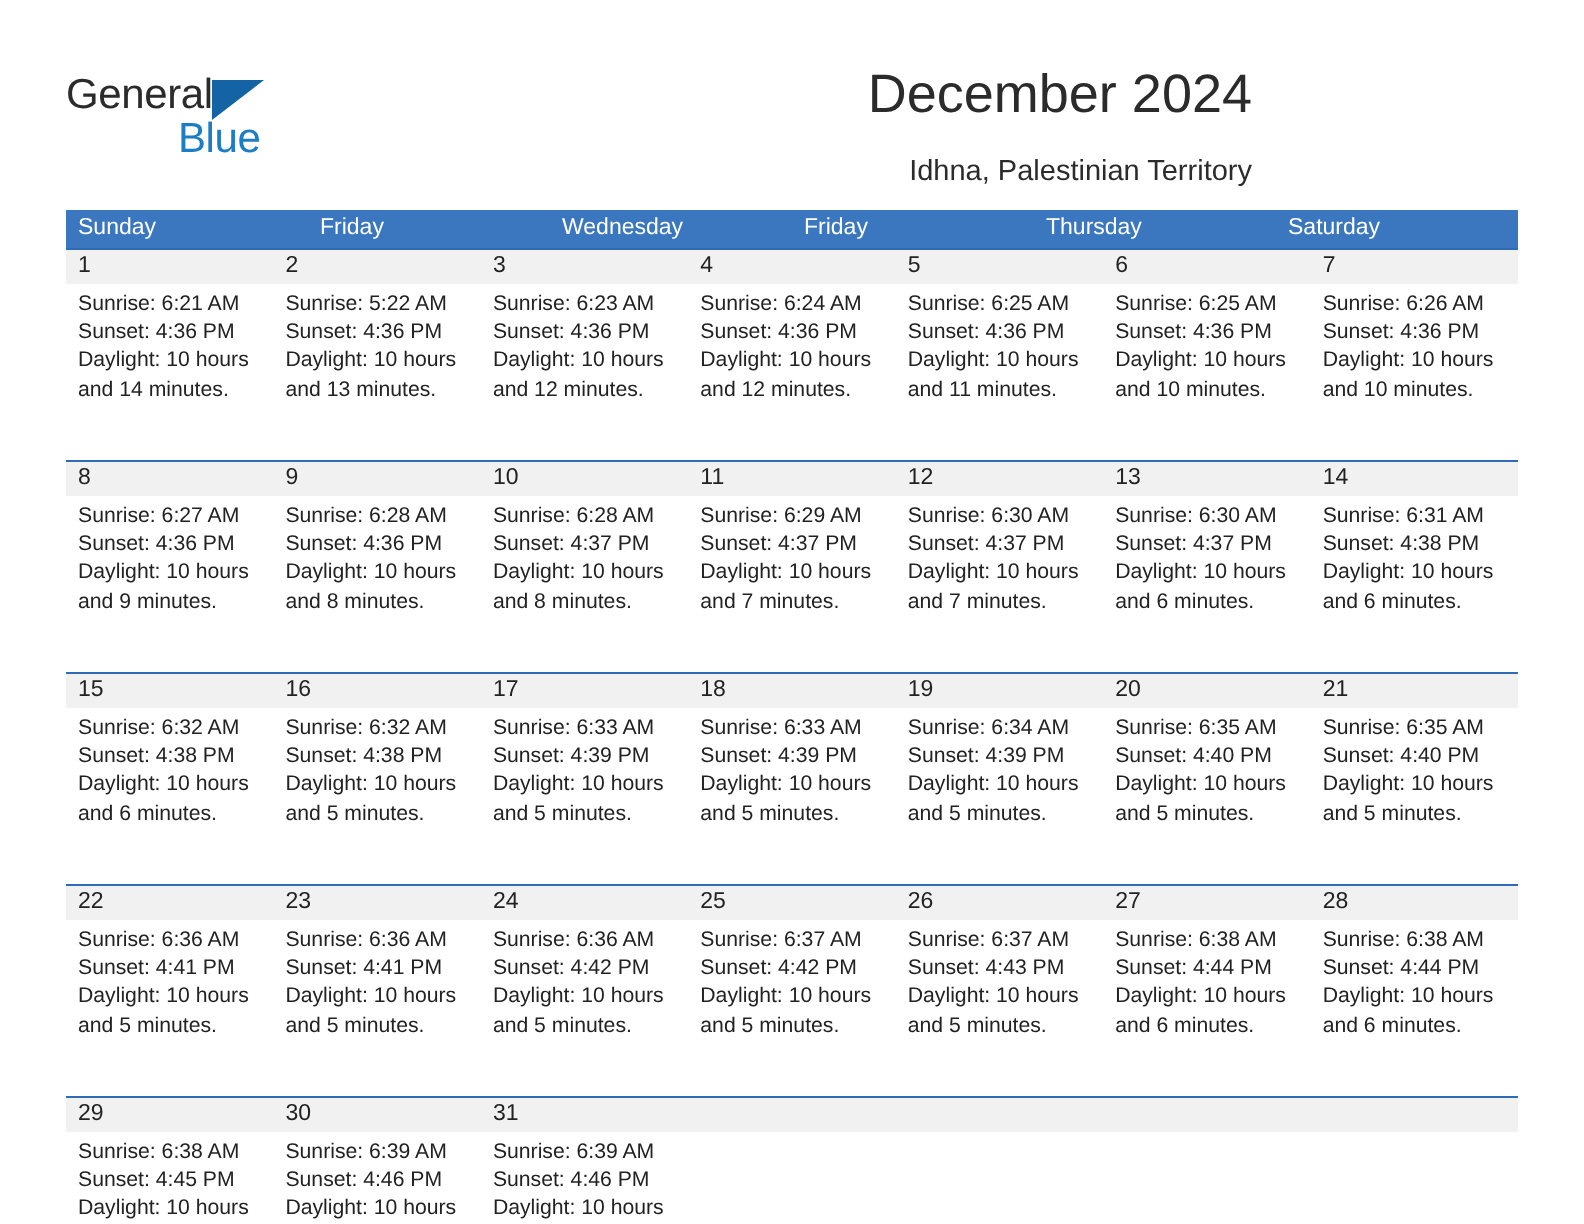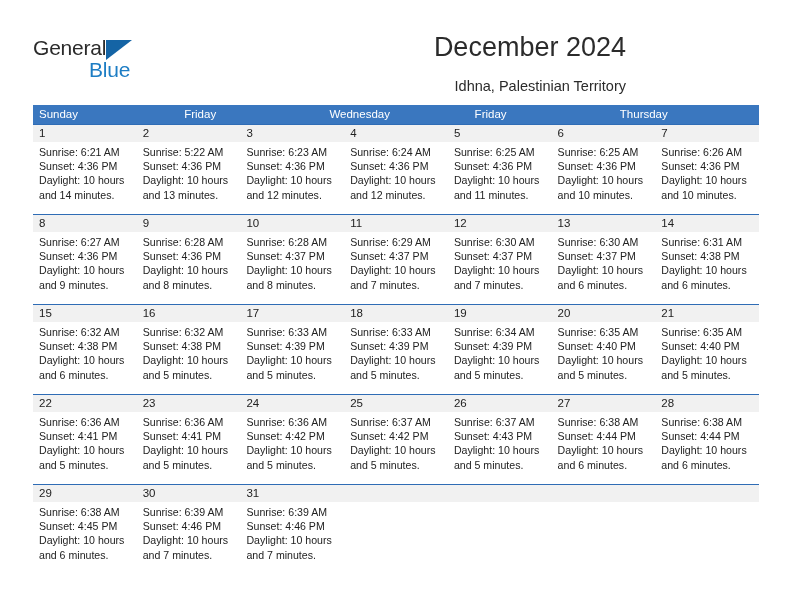--- a/index.html
+++ b/index.html
@@ -120,21 +120,21 @@
     height: 17px;
     line-height: 17px;
     padding-left: 6px;
     font-size: 11.5px;
     color: #222222;
     background: #f1f1f1;
     box-sizing: border-box;
   }
   .day-body {
     padding: 3px 6px 0 6px;
-    height: 72px;
+    height: 88px;
     box-sizing: border-box;
   }
   .day-line {
     font-size: 10.6px;
     line-height: 14.2px;
     color: #222222;
     white-space: nowrap;
   }
   .day-cell.empty .day-body {
     height: 72px;
@@ -155,20 +155,21 @@
     <div class="subtitle">Idhna, Palestinian Territory</div>
   </div>
 
   <div class="calendar">
     <div class="weekday-row">
       <div class="weekday">Sunday</div>
       <div class="weekday">Friday</div>
       <div class="weekday">Wednesday</div>
       <div class="weekday">Friday</div>
       <div class="weekday">Thursday</div>
+      <div class="weekday">Saturday</div>
     </div>
 
     <div class="week-row">
       <div class="day-cell">
         <div class="day-num">1</div>
         <div class="day-body">
           <div class="day-line">Sunrise: 6:21 AM</div>
           <div class="day-line">Sunset: 4:36 PM</div>
           <div class="day-line">Daylight: 10 hours</div>
           <div class="day-line">and 14 minutes.</div>

